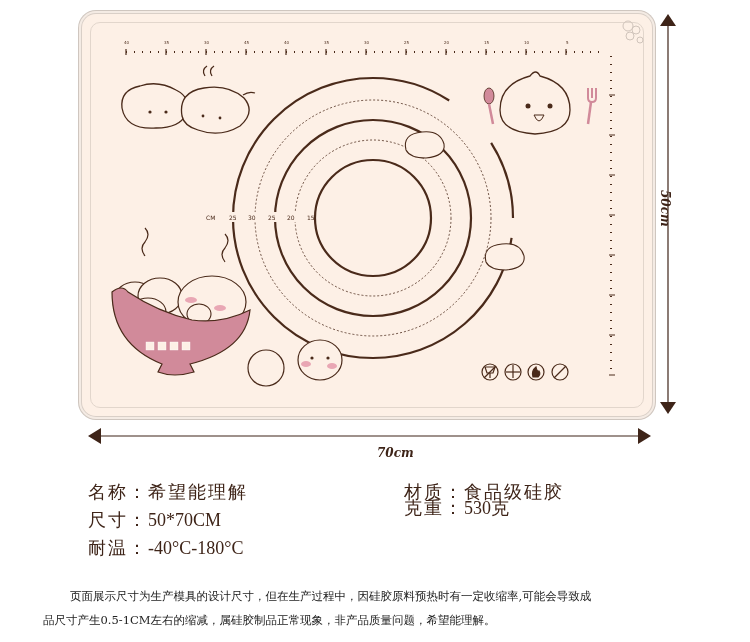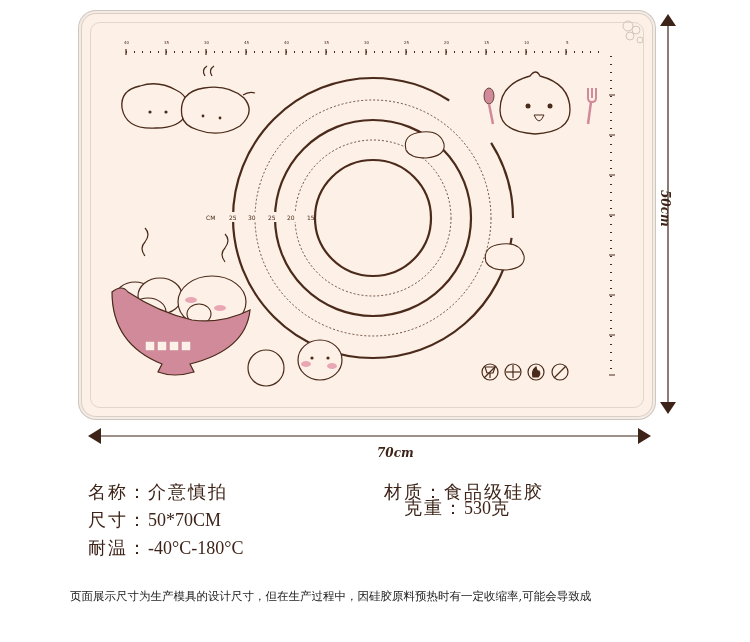--- a/index.html
+++ b/index.html
@@ -185,31 +185,32 @@
     <polygon points="668,14 660,26 676,26" stroke="none"></polygon>
     <polygon points="668,414 660,402 676,402" stroke="none"></polygon>
   </g>
 </svg>
 
 <div class="dim-label dim-h">70cm</div>
 <div class="dim-label dim-v">50cm</div>
 
 <div class="specs">
   <div class="spec-row" style="left:0;top:0">
-    <span class="k">名称：</span><span class="k">介意慎拍</span>
+    <span class="k">名称：</span><span class="k">希望能理解</span>
   </div>
   <div class="spec-row" style="left:0;top:28px">
     <span class="k">尺寸：</span><span class="v">50*70CM</span>
   </div>
   <div class="spec-row" style="left:0;top:56px">
     <span class="k">耐温：</span><span class="v">-40°C-180°C</span>
   </div>
-  <div class="spec-row" style="left:296px;top:0">
+  <div class="spec-row" style="left:316px;top:0">
     <span class="k">材质：</span><span class="k">食品级硅胶</span>
   </div>
   <div class="spec-row" style="left:316px;top:16px">
     <span class="k">克重：</span><span class="v">530克</span>
   </div>
 </div>
 
 <div class="note" style="top:580px">
   <p style="padding-left:62px">页面展示尺寸为生产模具的设计尺寸，但在生产过程中，因硅胶原料预热时有一定收缩率,可能会导致成</p>
+  <p style="padding-left:35px">品尺寸产生0.5-1CM左右的缩减，属硅胶制品正常现象，非产品质量问题，希望能理解。</p>
 </div>
 
 </body></html>

